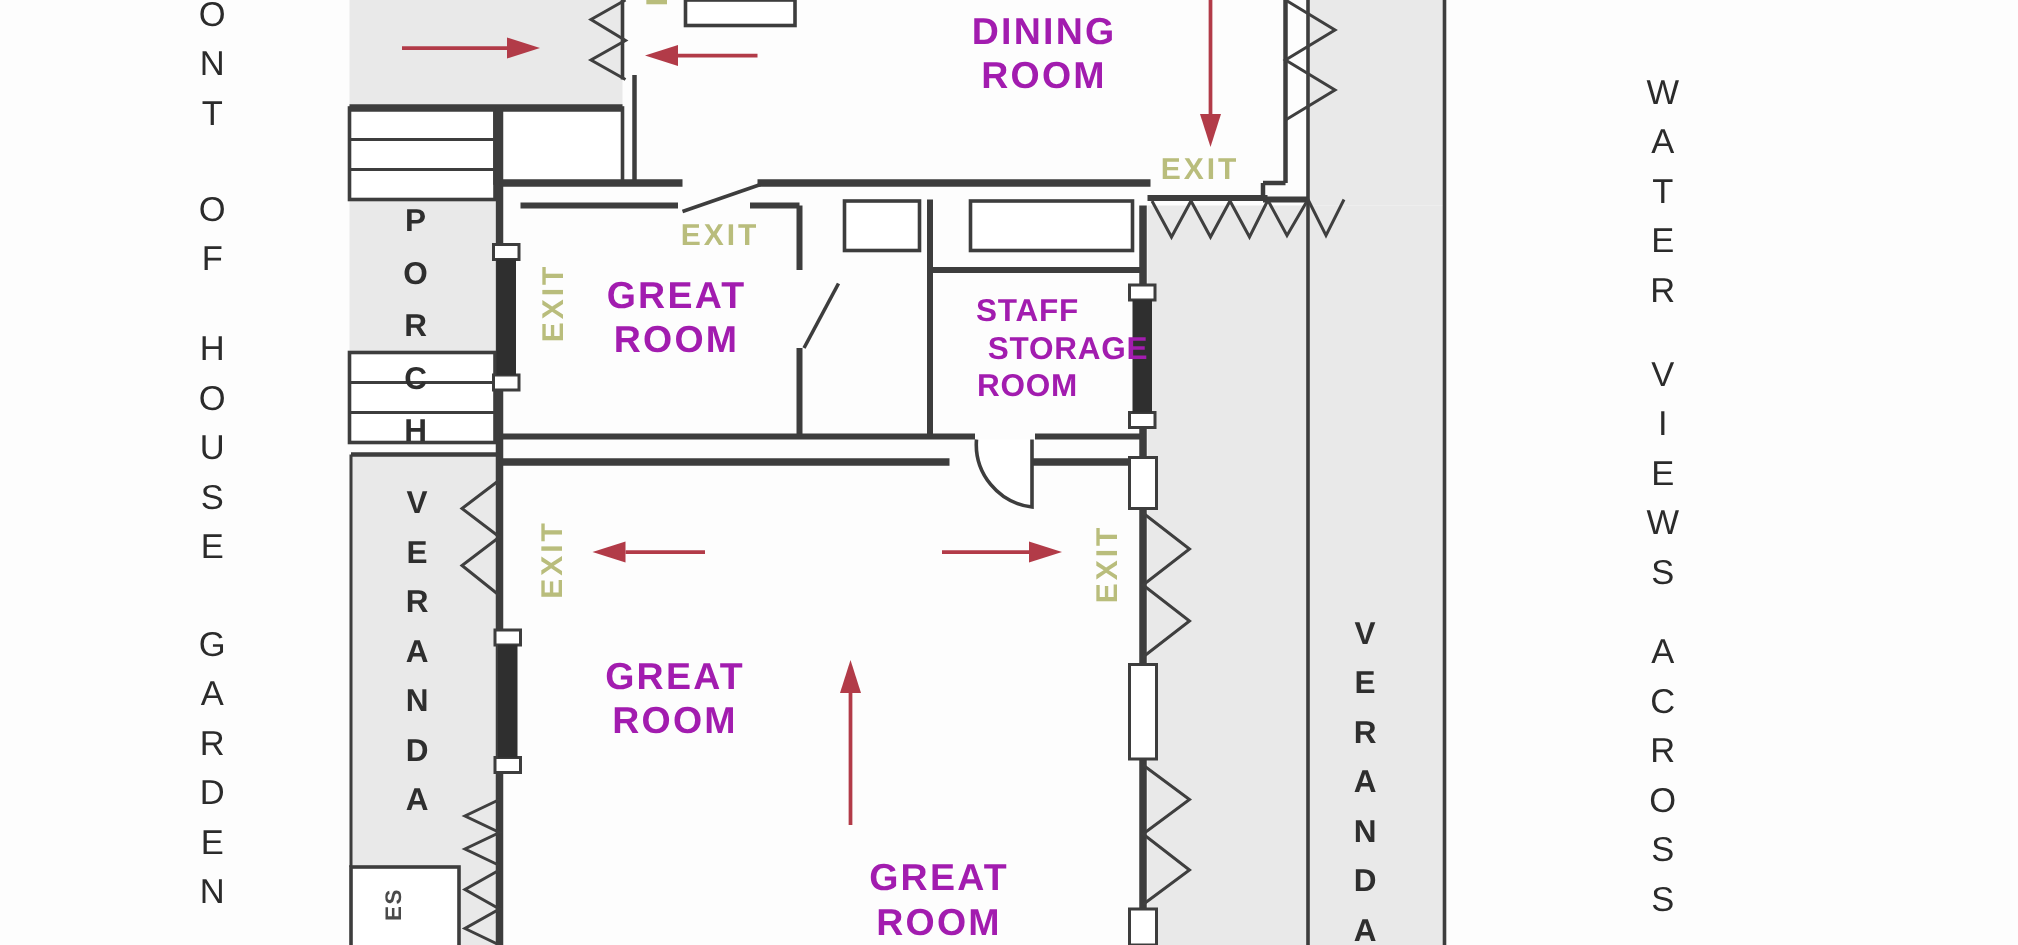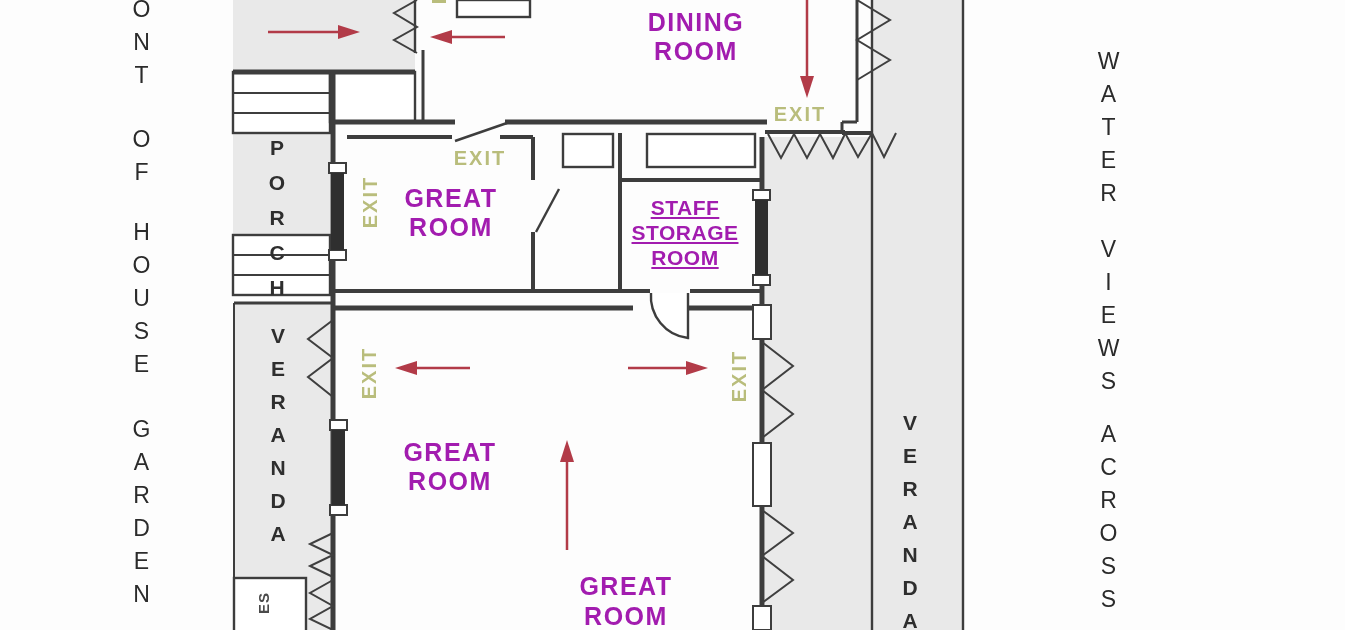--- a/index.html
+++ b/index.html
@@ -1,21 +1,21 @@
 <!DOCTYPE html>
 <html><head>
 <meta charset="utf-8">
 <style>
   html,body{margin:0;padding:0;background:#fff;}
   #stage{position:relative;width:1345px;height:630px;overflow:hidden;
          background:#fdfdfd;font-family:"Liberation Sans",sans-serif;}
   #plan-svg{position:absolute;left:0;top:0;}
   .txt{position:absolute;transform:translate(-50%,-50%);white-space:nowrap;}
   .rlabel{font-size:25px;font-weight:700;letter-spacing:1.5px;color:#a21caf;}
-  .rlabel.small{font-size:21px;letter-spacing:.5px;text-decoration:underline;}
+  .rlabel.small{font-size:21px;letter-spacing:.5px;}
   .exit-h{font-size:20px;font-weight:700;letter-spacing:2px;color:#b9bd7c;}
   .exit-v{font-size:20px;font-weight:700;letter-spacing:2px;color:#b9bd7c;
           transform:translate(-50%,-50%) rotate(-90deg);}
   .vword{position:absolute;transform:translateX(-50%);
          writing-mode:vertical-rl;text-orientation:upright;
          color:#2b2b2b;line-height:1;}
   .vword.margin{font-size:23px;font-weight:500;letter-spacing:7px;}
   .vword.deck{font-size:21px;font-weight:600;letter-spacing:12px;color:#2e2e2e;}
   .vword.deck2{font-size:21px;font-weight:600;letter-spacing:10px;color:#2e2e2e;}
   .es-label{font-size:15px;font-weight:600;color:#4a4a4a;letter-spacing:1px;
@@ -157,21 +157,21 @@
 
   <div class="vword deck" style="left:277px;top:136px;">PORCH</div>
   <div class="vword deck2" style="left:278px;top:324px;">VERANDA</div>
   <div class="vword deck2" style="left:910px;top:411px;">VERANDA</div>
 
   <div class="txt rlabel" style="left:696px;top:22px;">DINING</div>
   <div class="txt rlabel" style="left:696px;top:51px;">ROOM</div>
   <div class="txt rlabel" style="left:451px;top:198px;">GREAT</div>
   <div class="txt rlabel" style="left:451px;top:227px;">ROOM</div>
   <div class="txt rlabel small" style="left:685px;top:208px;">STAFF</div>
-  <div class="txt rlabel small" style="left:685px;top:233px;text-align:center;">STORAGE</div>
+  <div class="txt rlabel small" style="left:712px;top:233px;text-align:center;">STORAGE</div>
   <div class="txt rlabel small" style="left:685px;top:258px;">ROOM</div>
   <div class="txt rlabel" style="left:450px;top:452px;">GREAT</div>
   <div class="txt rlabel" style="left:450px;top:481px;">ROOM</div>
   <div class="txt rlabel" style="left:626px;top:586px;">GREAT</div>
   <div class="txt rlabel" style="left:626px;top:616px;">ROOM</div>
 
   <div class="txt exit-v" style="left:370px;top:202px;">EXIT</div>
   <div class="txt exit-h" style="left:480px;top:158px;">EXIT</div>
   <div class="txt exit-v" style="left:439px;top:-22px;">EXIT</div>
   <div class="txt exit-h" style="left:800px;top:114px;">EXIT</div>

